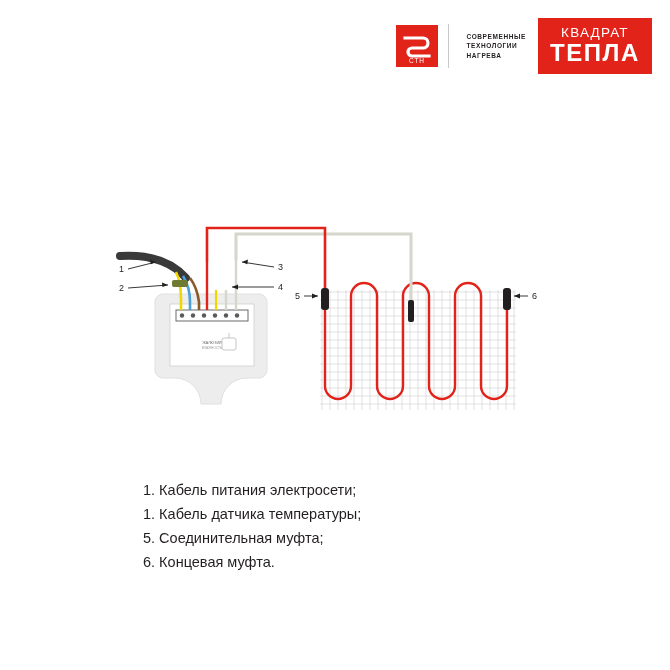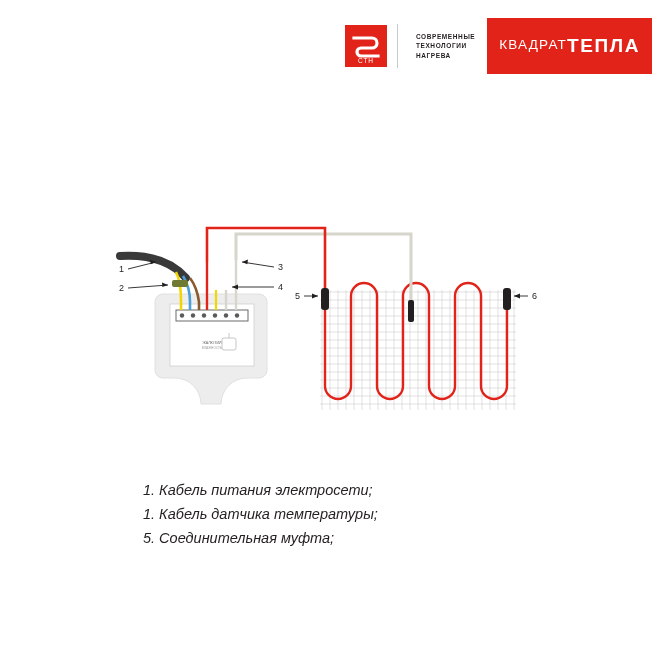--- a/index.html
+++ b/index.html
@@ -53,32 +53,32 @@
     font-weight: bold;
     color: #231f20;
     text-transform: uppercase;
     white-space: nowrap;
   }
   .kvadrat {
     background: #e2231a;
     color: #ffffff;
     padding: 6px 12px 7px 12px;
     display: flex;
-    flex-direction: row;
+    flex-direction: column;
     justify-content: center;
     align-items: center;
     line-height: 1.05;
   }
   .kvadrat .k1 {
     font-size: 13.5px;
     letter-spacing: 1.2px;
     font-weight: normal;
   }
   .kvadrat .k2 {
-    font-size: 19px;
+    font-size: 24px;
     letter-spacing: 1.6px;
     font-weight: bold;
   }
 
   
   .diagram {
     position: absolute;
     left: 0;
     top: 150px;
     width: 670px;
@@ -90,21 +90,20 @@
     position: absolute;
     left: 143px;
     top: 478px;
     width: 420px;
   }
   .legend-item {
     font-size: 14.5px;
     line-height: 24px;
     color: #231f20;
     white-space: nowrap;
-    font-style: italic;
   }
 </style>
 </head>
 <body>
 
 <div class="page">
 
   <div class="brand-bar">
 
     <div class="stn-logo">
@@ -267,15 +266,16 @@
       <line x1="528" y1="146" x2="514" y2="146" stroke="#231f20" stroke-width="0.9"></line>
       <path d="M514 146 l6 -2.4 l0 4.8 z" fill="#231f20"></path>
     </g>
 
   </svg>
 
   <div class="legend">
     <div class="legend-item">1. Кабель питания электросети;</div>
     <div class="legend-item">1. Кабель датчика температуры;</div>
     <div class="legend-item">5. Соединительная муфта;</div>
+    <div class="legend-item">6. Концевая муфта.</div>
   </div>
 
 </div>
 
 </body></html>

